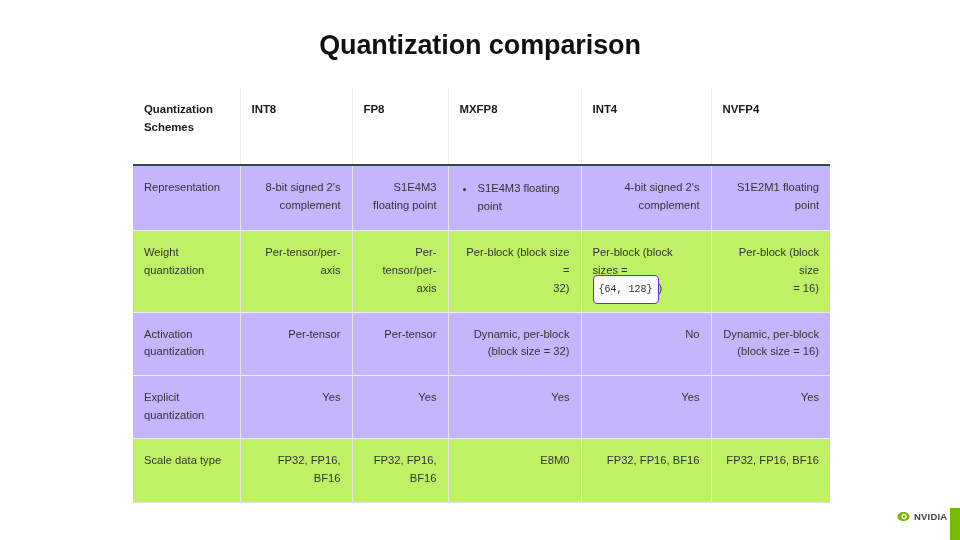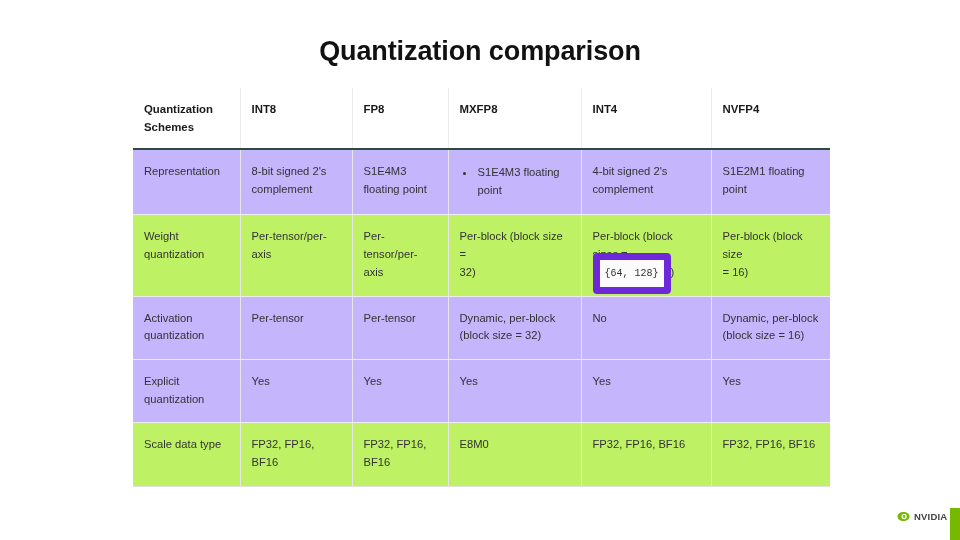--- a/index.html
+++ b/index.html
@@ -16,21 +16,21 @@
   }
 
   .slide {
     position: absolute;
     inset: 0;
   }
 
   
   .slide-title {
     position: absolute;
-    top: 36px;
+    top: 30px;
     left: 0;
     width: 960px;
     text-align: center;
     font-size: 27px;
     font-weight: bold;
     color: #111111;
     letter-spacing: -0.1px;
   }
 
   
@@ -64,50 +64,50 @@
   table.cmp th:last-child,
   table.cmp td:last-child {
     border-right: none;
   }
 
   table.cmp thead th {
     font-weight: bold;
     color: #1a1a1a;
     font-size: 11.4px;
     padding-top: 12px;
-    padding-bottom: 12px;
+    padding-bottom: 28px;
     border-bottom: 2px solid #2d4a43;
     background: #ffffff;
     border-right: 1px solid #ededed;
   }
 
   table.cmp tbody td {
     color: #333333;
     border-bottom: 1px solid #ececec;
   }
   table.cmp tbody tr.odd td { background: #c4b5fd; }
   table.cmp tbody tr.even td { background: #bef264; }
   table.cmp tbody tr:last-child td { border-bottom: 1px solid #e0e0e0; }
 
-  .cell-lines > span { display: block; }
+  .cell-lines > span { display: block; text-align: right; }
 
   
   ul.cell-list {
     margin: 1px;
     padding: 0 0 0 15px;
     list-style: disc;
   }
   ul.cell-list li { padding-left: 2px; }
 
   
   code.chip {
     font-family: "Liberation Mono", "DejaVu Sans Mono", monospace;
     font-size: 10px;
     background: #fbfbfb;
-    border: 7px solid #6d28d9;
+    border: 1px solid #6d28d9;
     border-radius: 4px;
     padding: 8px 5px;
     color: #333333;
     white-space: nowrap;
   }
 
   
   .nv-logo {
     position: absolute;
     left: 896px;

